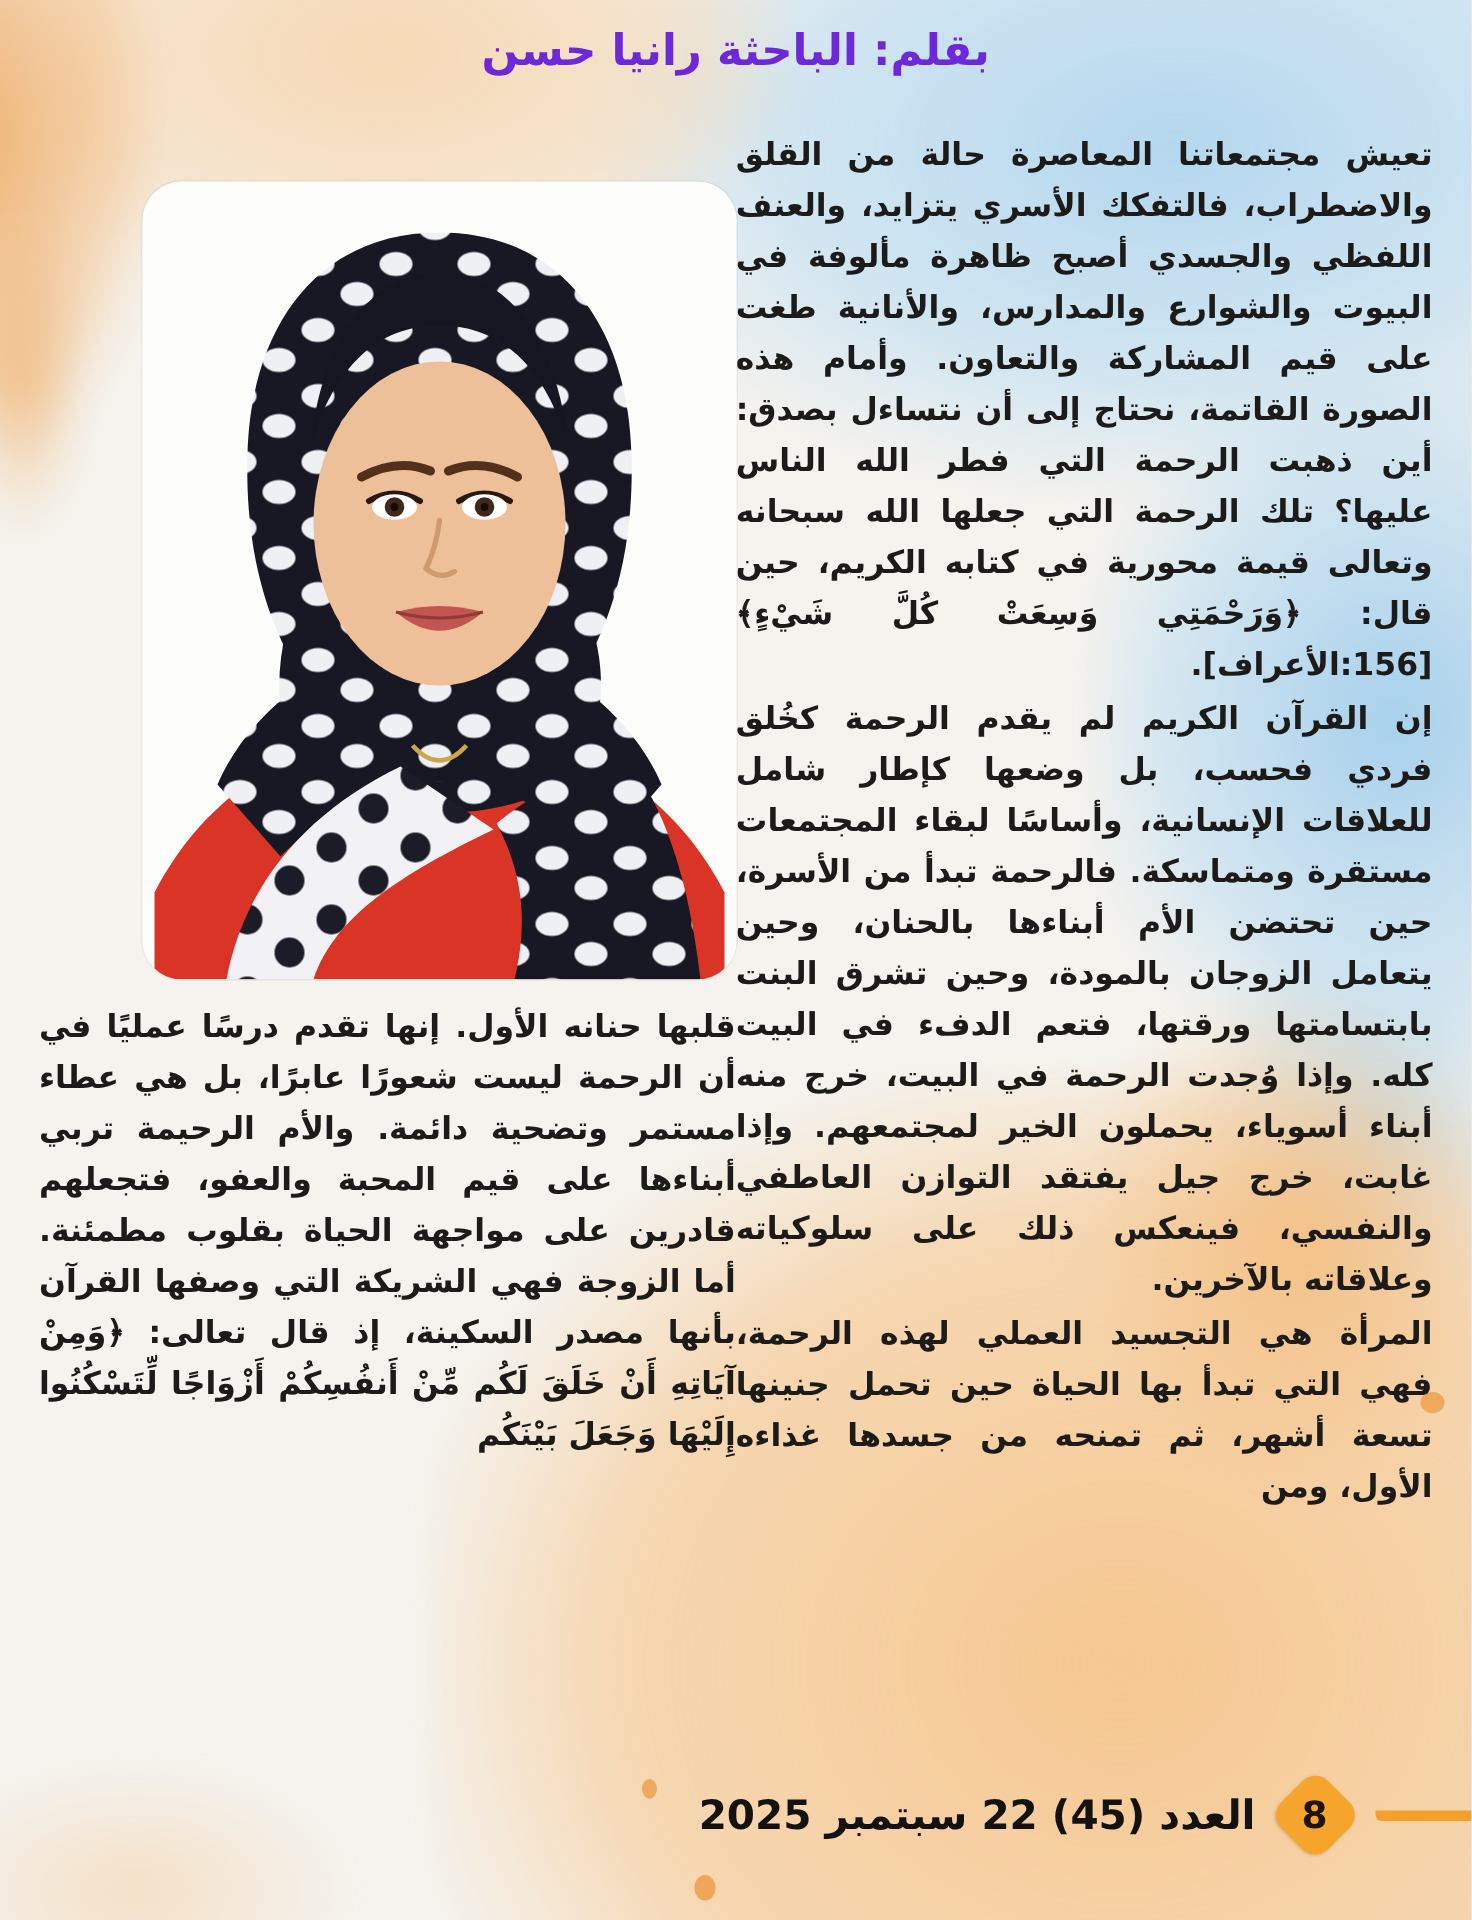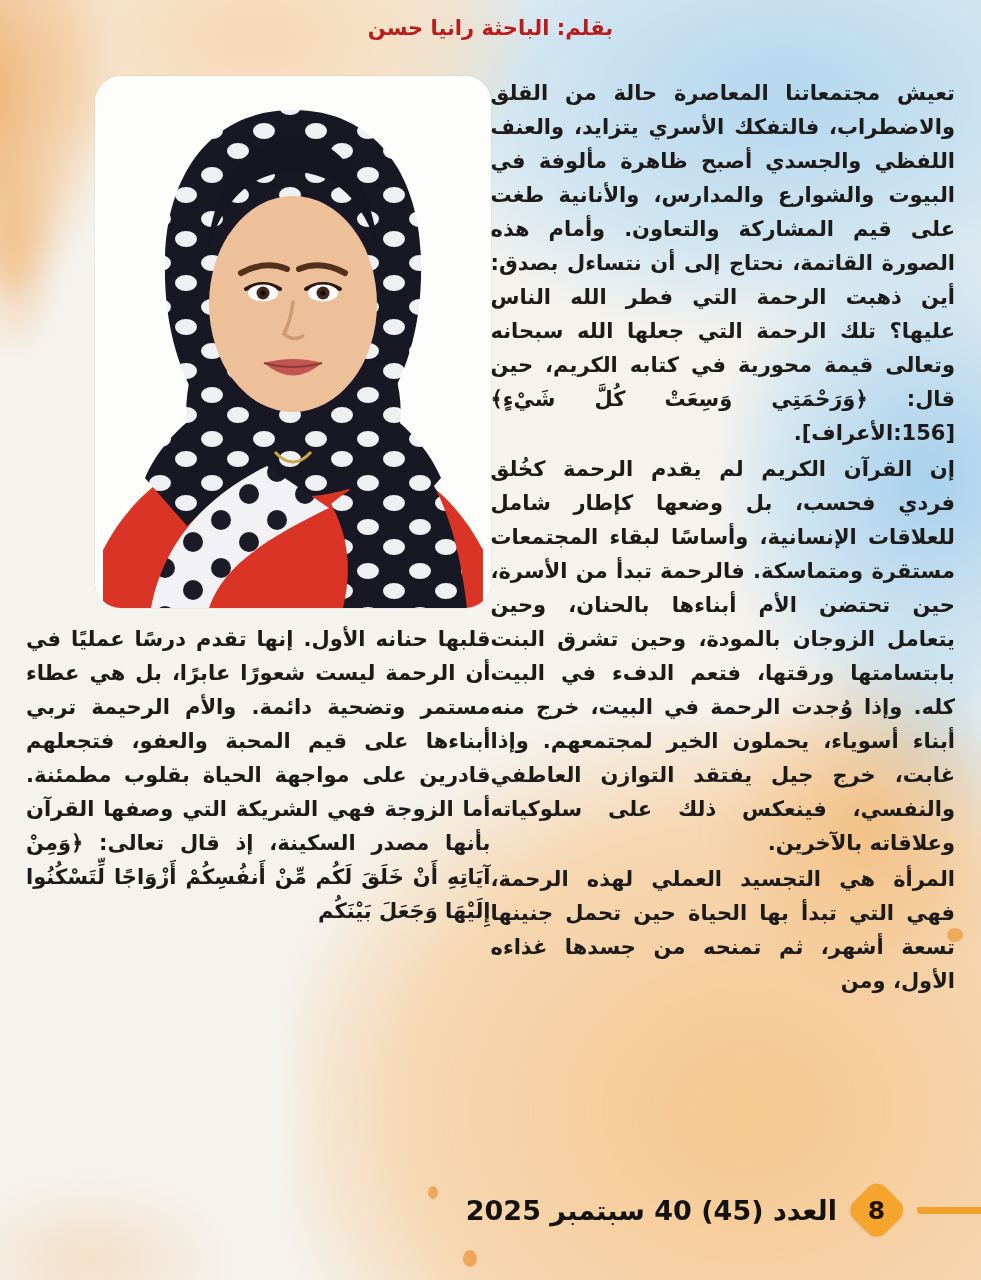--- a/index.html
+++ b/index.html
@@ -37,26 +37,26 @@
   .speck-2{left:463px;top:1250px;width:14px;height:17px;opacity:.9;}
   .speck-3{right:18px;top:928px;width:16px;height:14px;opacity:.85;}
 
   
   .content{position:relative;z-index:2;}
   .title{
     text-align:center;color:#d01f27;font-weight:bold;
     font-size:60px;line-height:104px;padding-top:30px;
   }
   .byline{
-    text-align:center;color:#b91c1c;font-weight:bold;
-    font-size:21px;margin-top:16px;
+    text-align:center;color:#6d28d9;font-weight:bold;
+    font-size:29px;margin-top:16px;
   }
   .columns{
     display:flex;padding:0 26px;margin-top:36px;
-    align-items:flex-start;
+    align-items:center;
   }
   .col{
     flex:1;min-width:0;
     font-size:21px;line-height:34px;font-weight:700;color:#1d1b19;
     text-align:justify;
   }
   .col p{margin:0 0 2px 0;}
   .photo-frame{
     width:396px;height:532px;margin-bottom:14px;
     border-radius:26px;overflow:hidden;
@@ -169,16 +169,16 @@
     </div>
   </div>
 
   <div class="footer">
     <div class="footer-line"></div>
     <div class="badge-wrap">
       <div class="page-badge">
         <span>8</span>
       </div>
     </div>
-    <div class="issue-text">العدد (45) 40 سبتمبر 2025</div>
+    <div class="issue-text">العدد (45) 22 سبتمبر 2025</div>
   </div>
 
 </div>
 
 </body></html>

